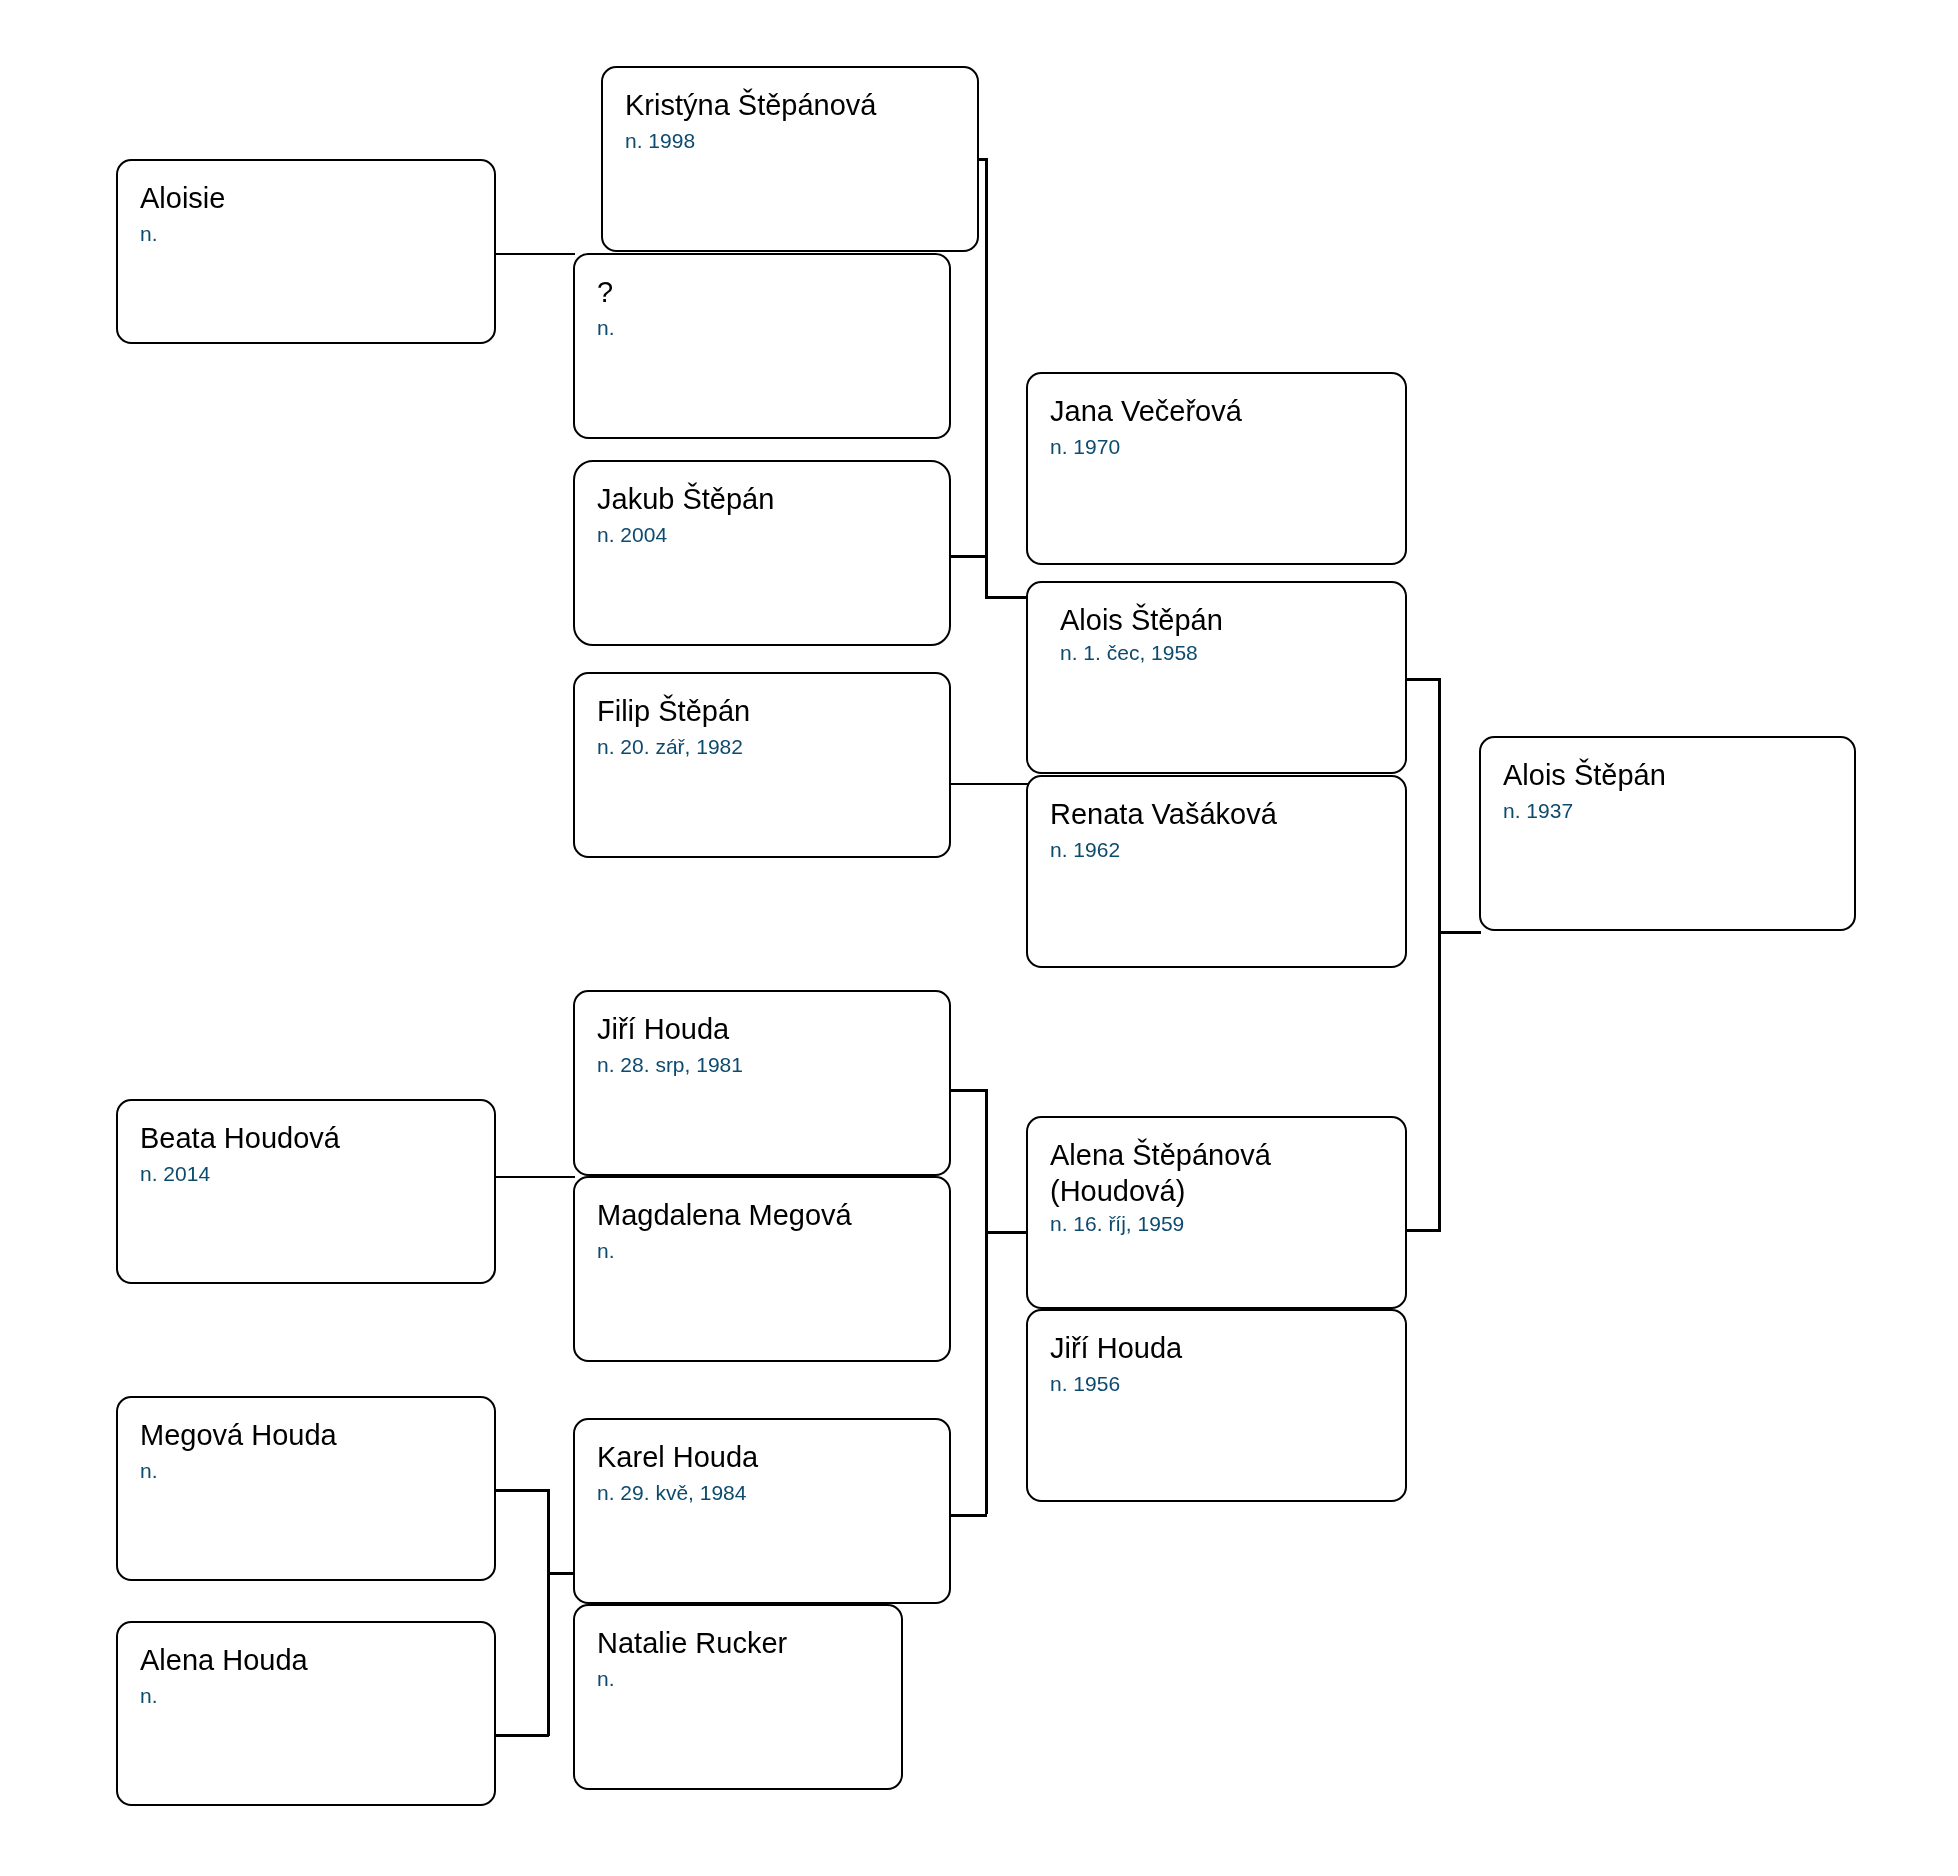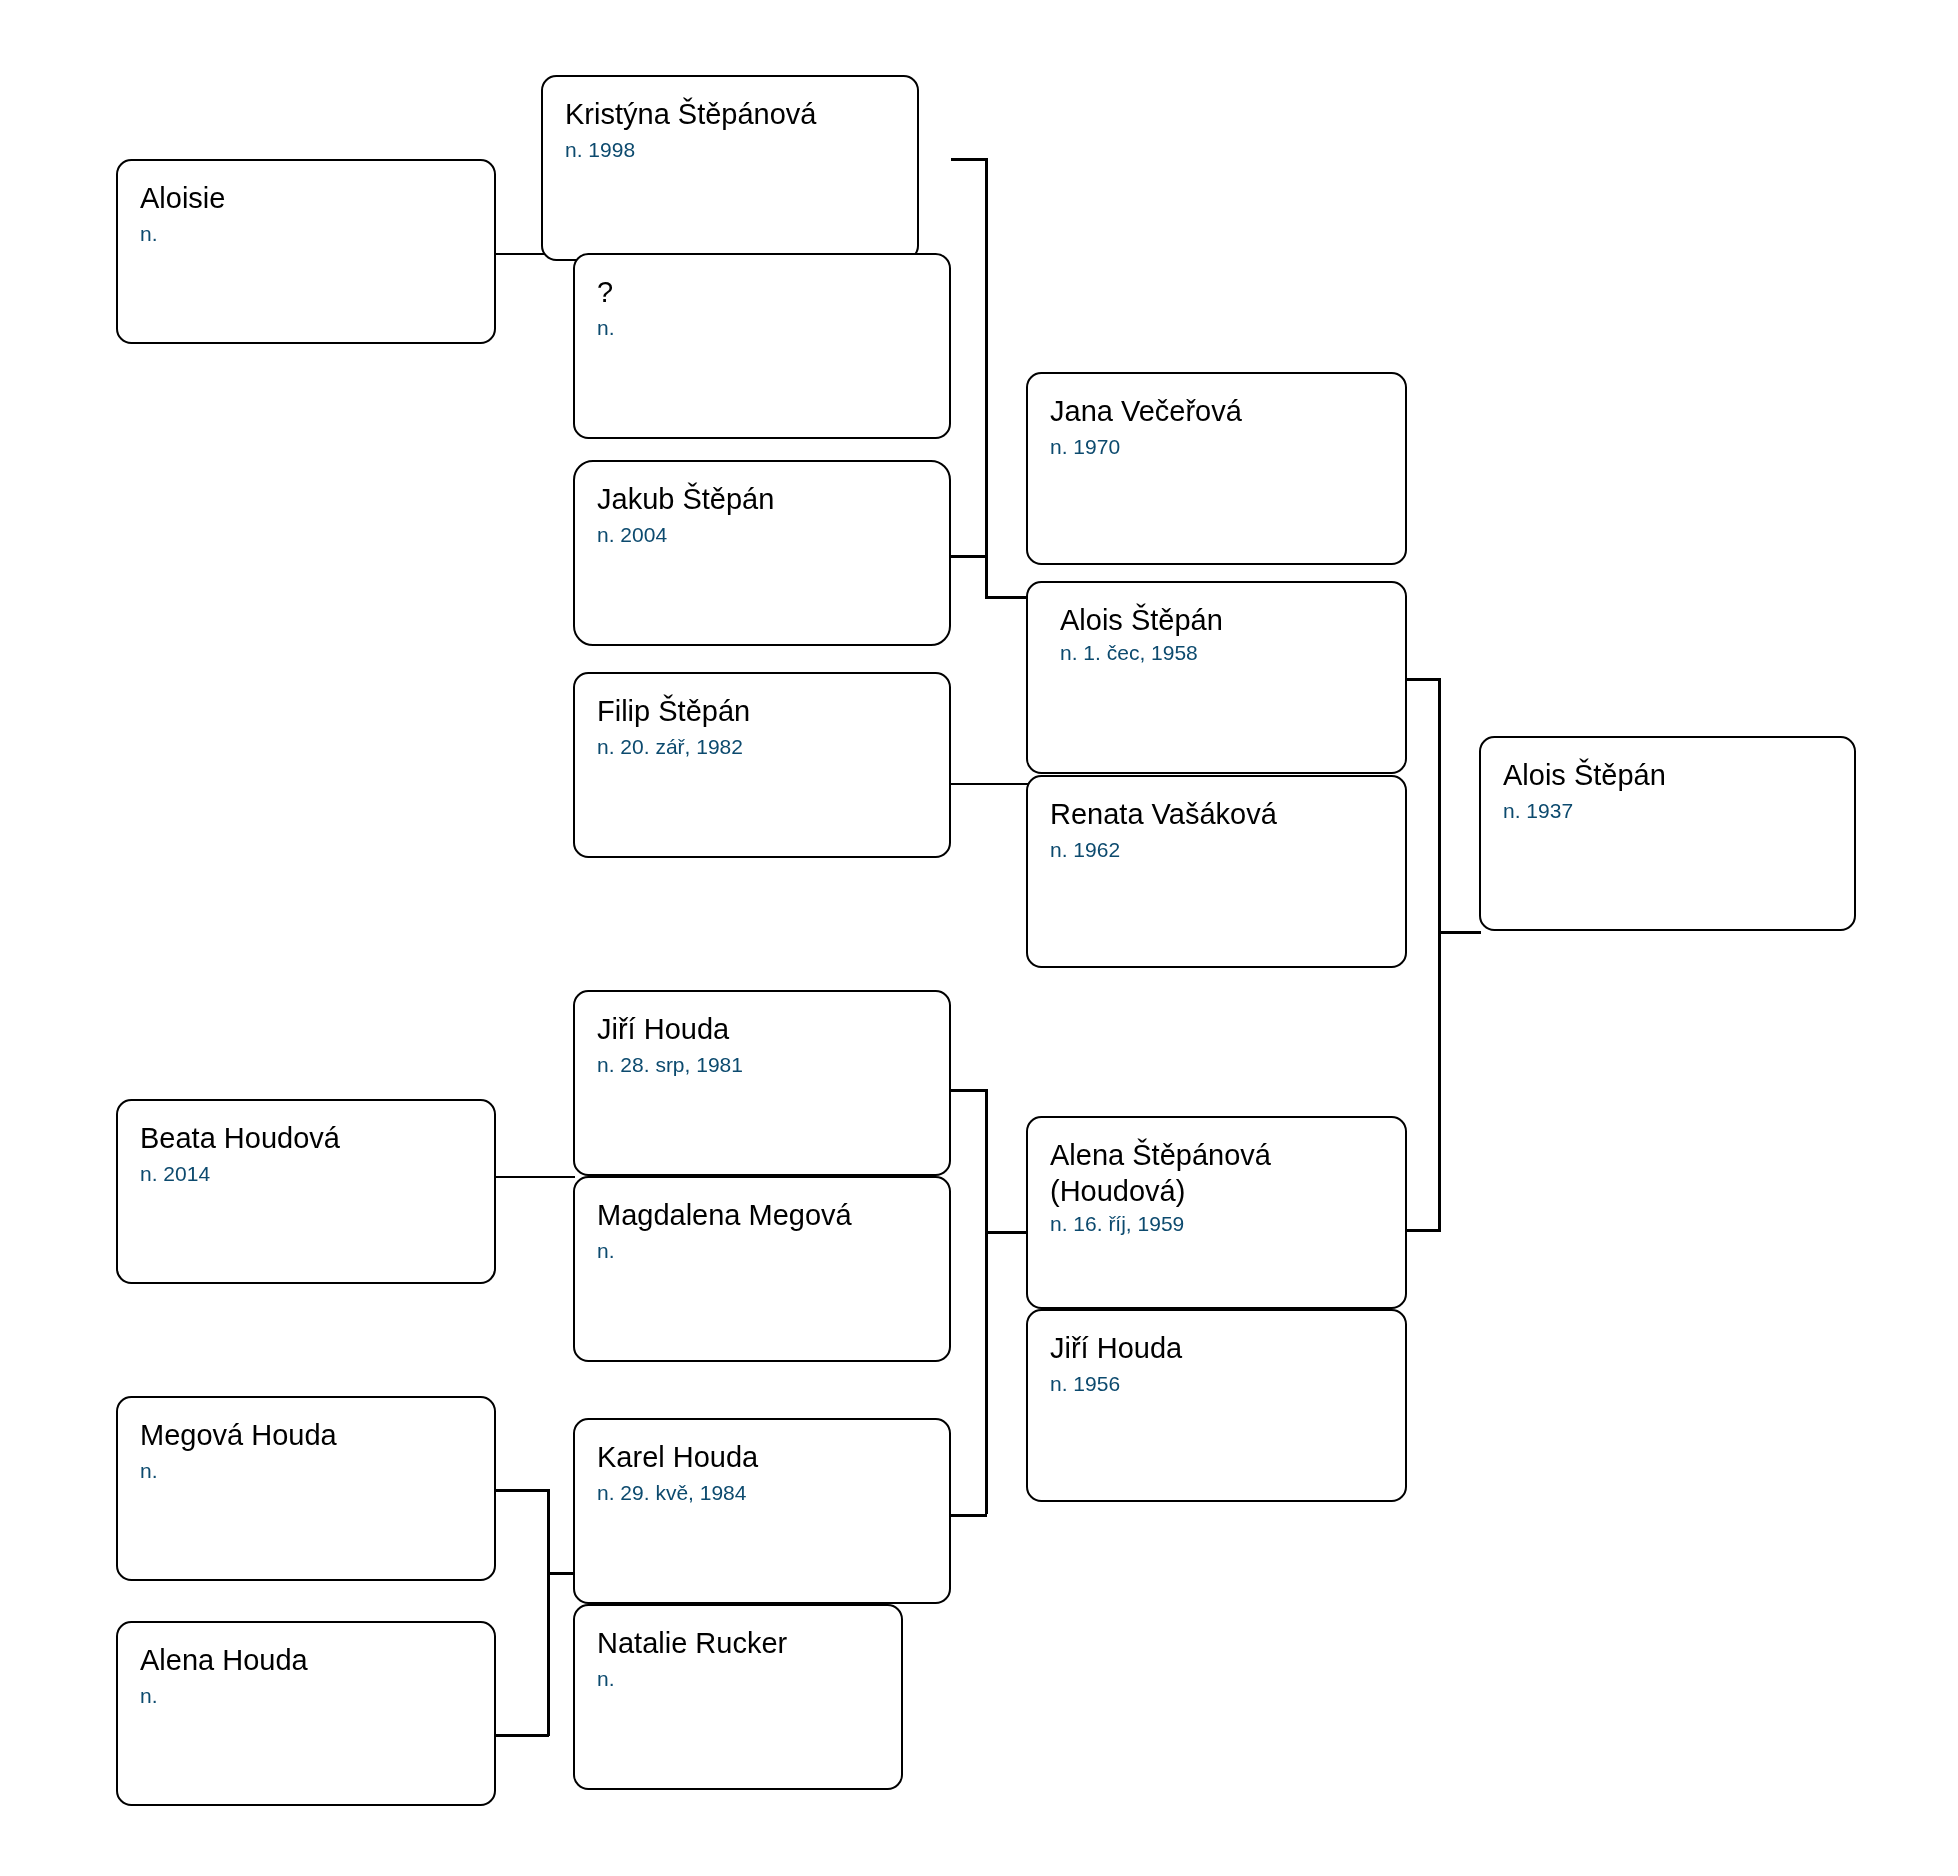--- a/index.html
+++ b/index.html
@@ -93,21 +93,21 @@
   <div class="node" style="left:116px; top:1396px; width:380px; height:185px;">
     <span class="nm">Megová Houda</span>
     <span class="dt">n.</span>
   </div>
 
   <div class="node" style="left:116px; top:1621px; width:380px; height:185px;">
     <span class="nm">Alena Houda</span>
     <span class="dt">n.</span>
   </div>
 
-  <div class="node" style="left:541px; top:66px; width:378px; height:186px;margin-top:9px;">
+  <div class="node" style="left:601px; top:66px; width:378px; height:186px;">
     <span class="nm">Kristýna Štěpánová</span>
     <span class="dt">n. 1998</span>
   </div>
 
   <div class="node" style="left:573px; top:253px; width:378px; height:186px;">
     <span class="nm">?</span>
     <span class="dt">n.</span>
   </div>
 
   <div class="node" style="left:573px; top:460px; width:378px; height:186px;border-radius:20px;">

